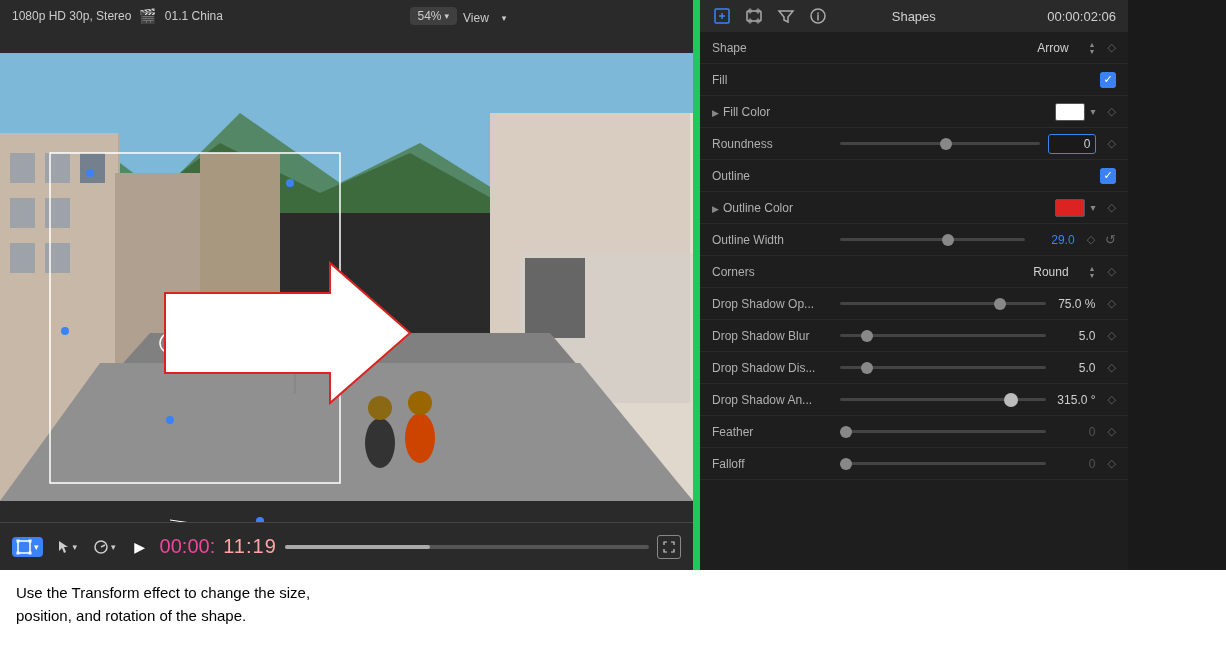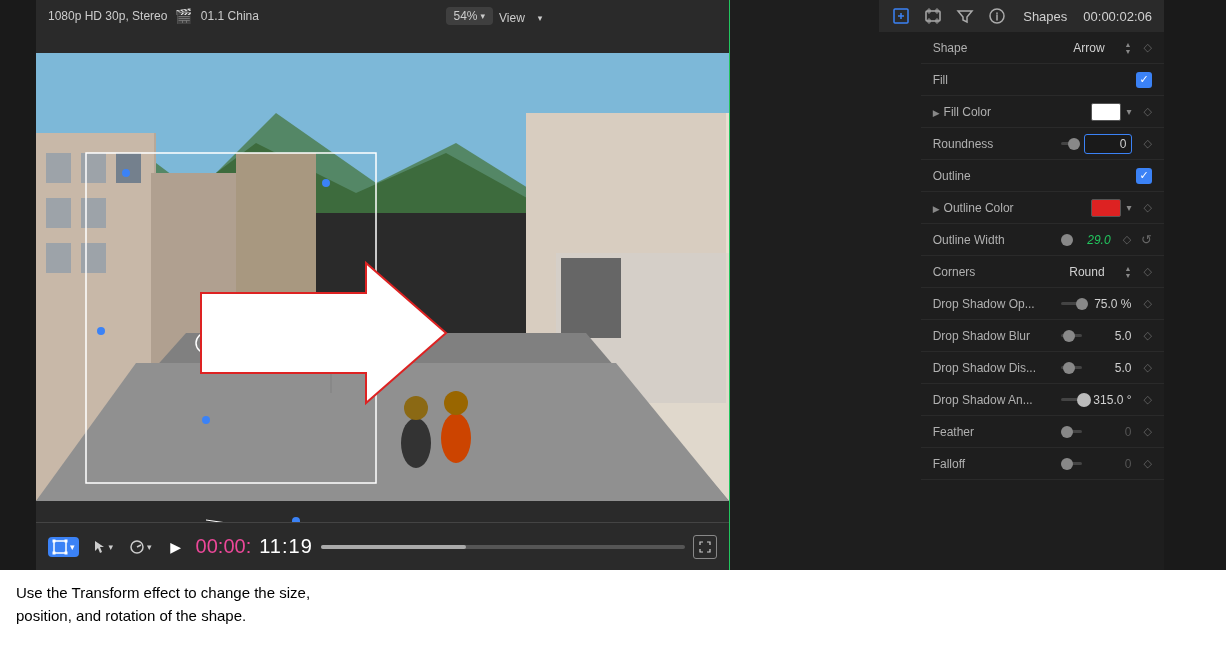--- a/index.html
+++ b/index.html
@@ -12,21 +12,20 @@
       overflow: hidden;
       display: flex;
       flex-direction: column;
     }
 
     
     .main-layout {
       display: flex;
       flex: 1;
       height: 570px;
-      margin-left: 36px;
     }
 
     
     .video-panel {
       width: 693px;
       background: #111;
       display: flex;
       flex-direction: column;
       position: relative;
     }
@@ -96,21 +95,21 @@
       background: none;
       border: none;
       color: #fff;
       cursor: pointer;
       display: flex; align-items: center; justify-content: center;
       font-size: 14px;
     }
 
     .timecode {
       font-size: 20px;
-      color: #ffffff;
+      color: #fca5a5;
       font-variant-numeric: tabular-nums;
       letter-spacing: 1px;
     }
 
     .timecode-prefix {
       color: #888;
       font-size: 20px;
     }
 
     .timeline-bar {
@@ -155,22 +154,21 @@
       border-radius: 4px;
       color: white;
     }
 
     
     .right-panel {
       width: 435px;
       background: #1e1e1e;
       display: flex;
       flex-direction: column;
-      border-left: 1px solid #22c55e;
-      align-items: flex-end;
+      border-left: 7px solid #22c55e;
     }
 
     .right-topbar {
       height: 32px;
       background: #2a2a2a;
       display: flex;
       align-items: center;
       padding: 0 12px;
       gap: 16px;
       flex-shrink: 0;
@@ -536,21 +534,21 @@
             <span style="color: rgb(136, 136, 136); font-size: 10px; cursor: pointer;">▾</span>
           </div>
           <span style="color: rgb(102, 102, 102); font-size: 11px; cursor: pointer; margin-left: 4px;">◇</span>
         </div>
         <div class="param-row">
           <div class="param-label">Outline Width</div>
           <div class="param-slider" style="flex: 1 1 0%;">
             <div class="param-slider-thumb" style="left: 55%;"></div>
           </div>
           <div class="param-value">
-            <div class="value-text" style="color: #22c55e; font-style: italic;">29.0</div>
+            <div class="value-text" style="color: #3b82f6;">29.0</div>
           </div>
           <span style="color: rgb(102, 102, 102); font-size: 11px; cursor: pointer; margin-left: 4px;">◇</span>
           <span style="color: rgb(102, 102, 102); font-size: 13px; cursor: pointer; margin-left: 2px;">↺</span>
         </div>
         <div class="param-row">
           <div class="param-label">Corners</div>
           <div class="param-value">
             <div class="select-like">
               <span>Round</span>
               <span class="select-arrows">

